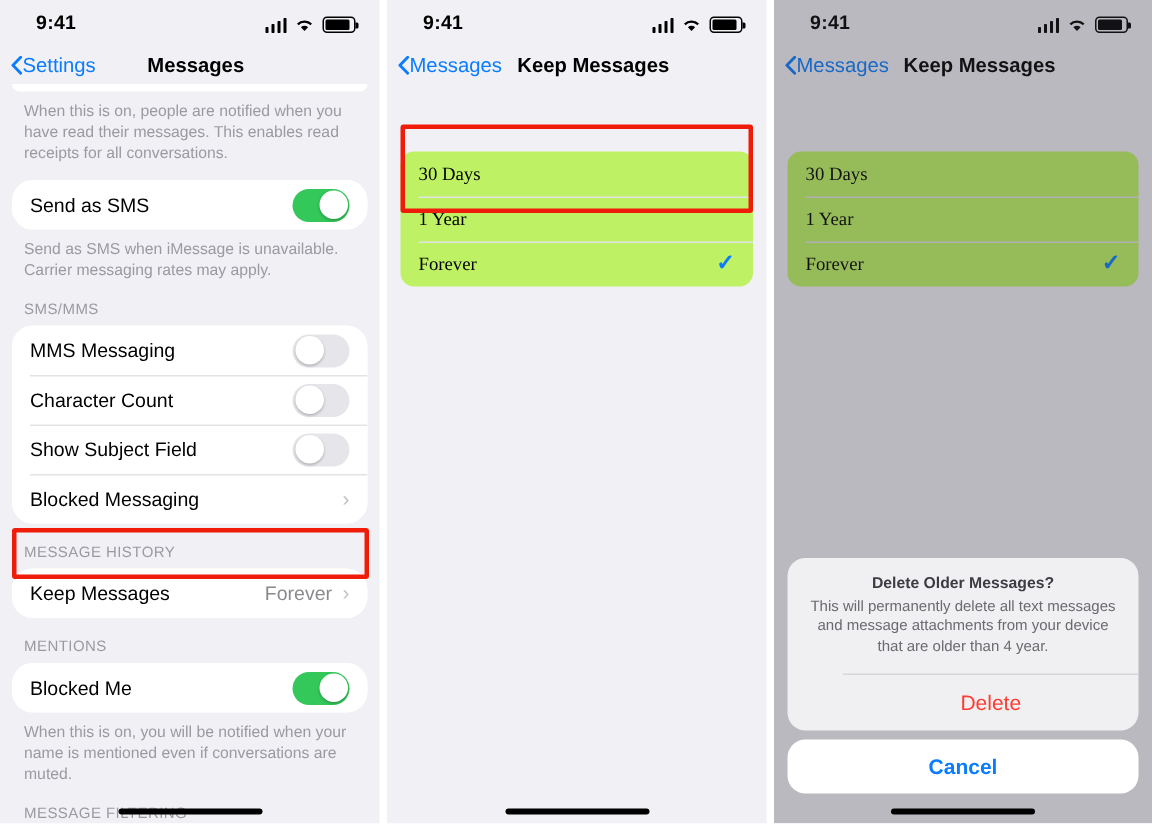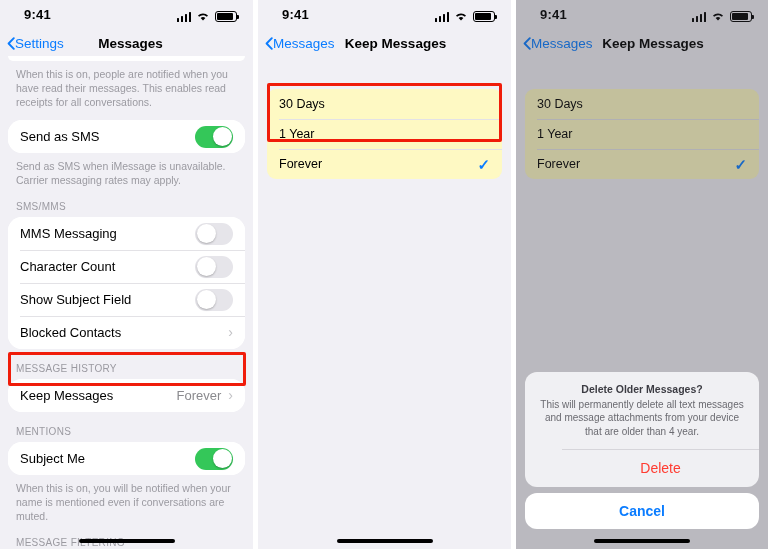--- a/index.html
+++ b/index.html
@@ -106,21 +106,21 @@
     font-size: 10.5px; line-height: 14px; color: #9b9aa1;
     padding: 6px 16px 0 16px;
   }
   .grouphead {
     font-size: 10px; color: #9b9aa1; letter-spacing: .3px;
     padding: 14px 16px 5px 16px; text-transform: uppercase;
   }
 
   
   .optgroup {
-    margin: 4px 9px; background: #fef9c3; border-radius: 9px; overflow: hidden;
+    margin: 16px 9px; background: #bef264; border-radius: 9px; overflow: hidden; font-family: Liberation Serif, serif;
   }
   .optrow {
     position: relative; display: flex; align-items: center;
     height: 30px; padding: 0 12px; font-size: 12.5px; color: #000;
   }
   .optrow + .optrow::before {
     content: ""; position: absolute; left: 12px; right: 0; top: 0;
     height: 1px; background: #e3e2e6;
   }
   .optrow .lbl { flex: 1; }
@@ -237,38 +237,38 @@
               <span class="knob"></span>
             </span>
         </div>
         <div class="row">
           <span class="row-label">Show Subject Field</span>
           <span class="toggle">
               <span class="knob"></span>
             </span>
         </div>
         <div class="row">
-          <span class="row-label">Blocked Contacts</span>
+          <span class="row-label">Blocked Messaging</span>
           <span class="chev">›</span>
         </div>
       </div>
 
       <div class="grouphead">MESSAGE HISTORY</div>
       <div class="group">
         <div class="row">
           <span class="row-label">Keep Messages</span>
           <span class="row-value">Forever</span>
           <span class="chev">›</span>
         </div>
       </div>
 
       <div class="grouphead">MENTIONS</div>
       <div class="group">
         <div class="row">
-          <span class="row-label">Subject Me</span>
+          <span class="row-label">Blocked Me</span>
           <span class="toggle on">
               <span class="knob"></span>
             </span>
         </div>
       </div>
       <div class="footnote">When this is on, you will be notified when your name is mentioned even if conversations are muted.</div>
 
       <div class="grouphead">MESSAGE FILTERING</div>
 
     </div>

